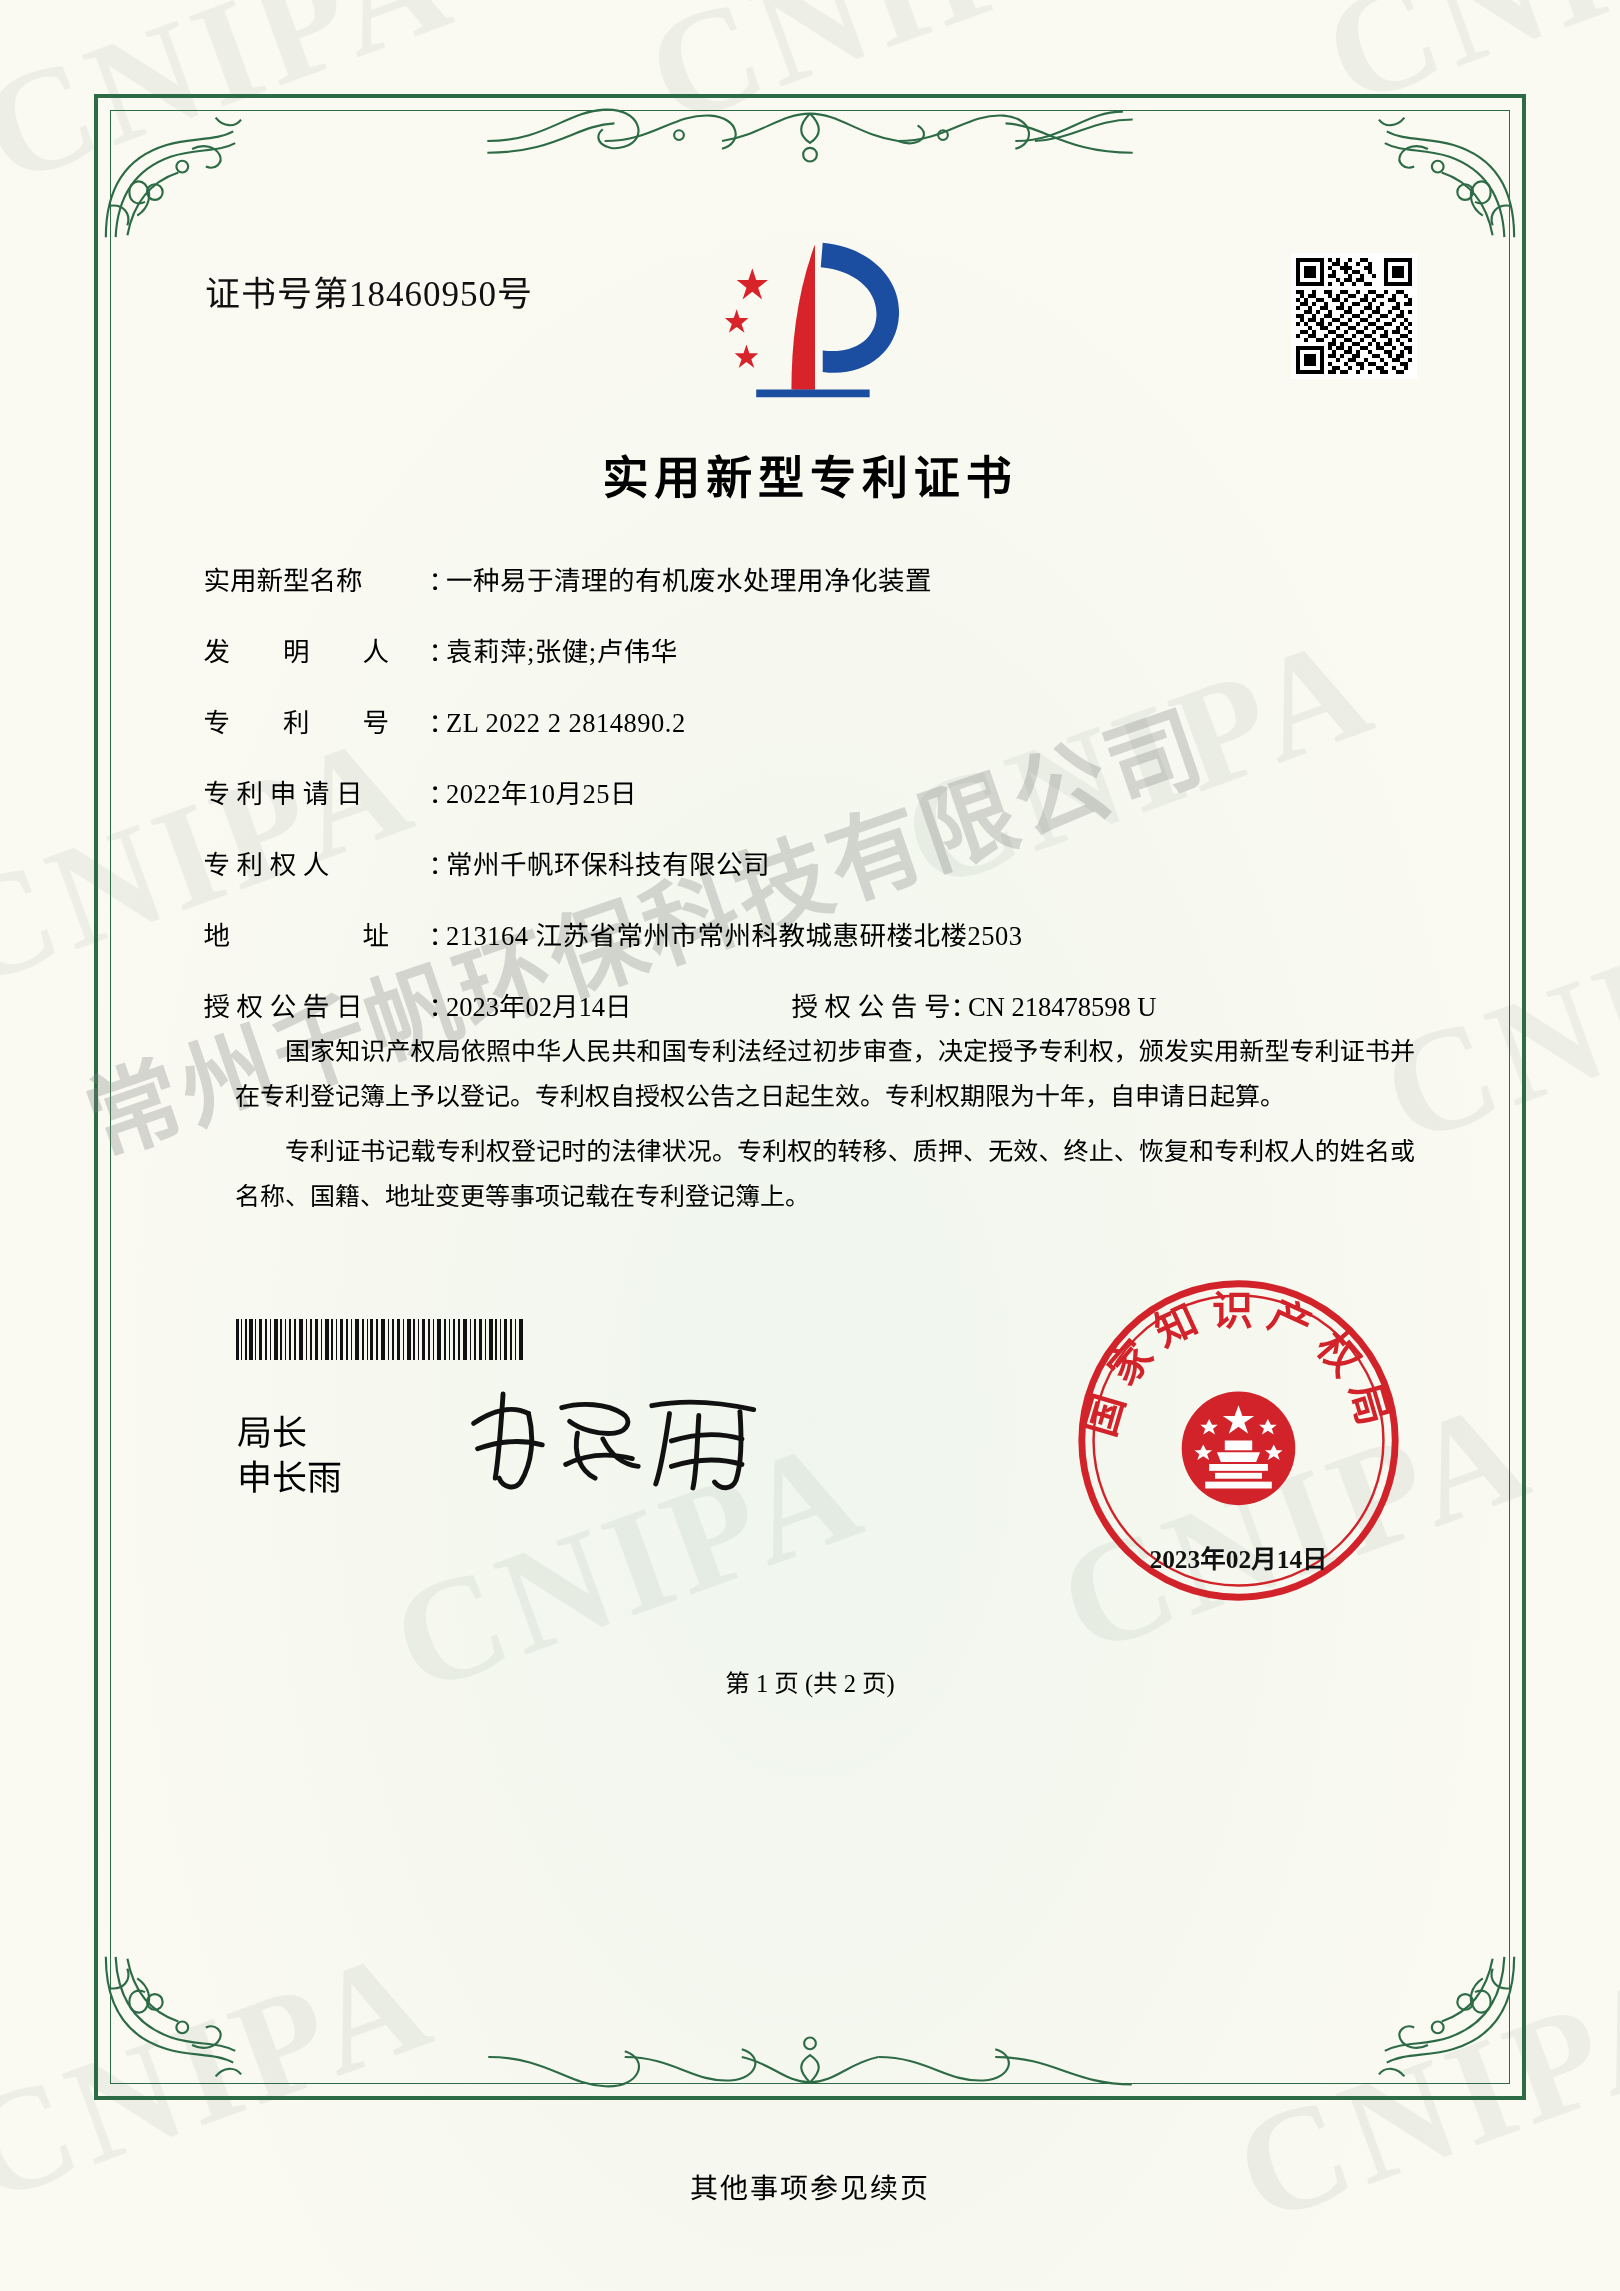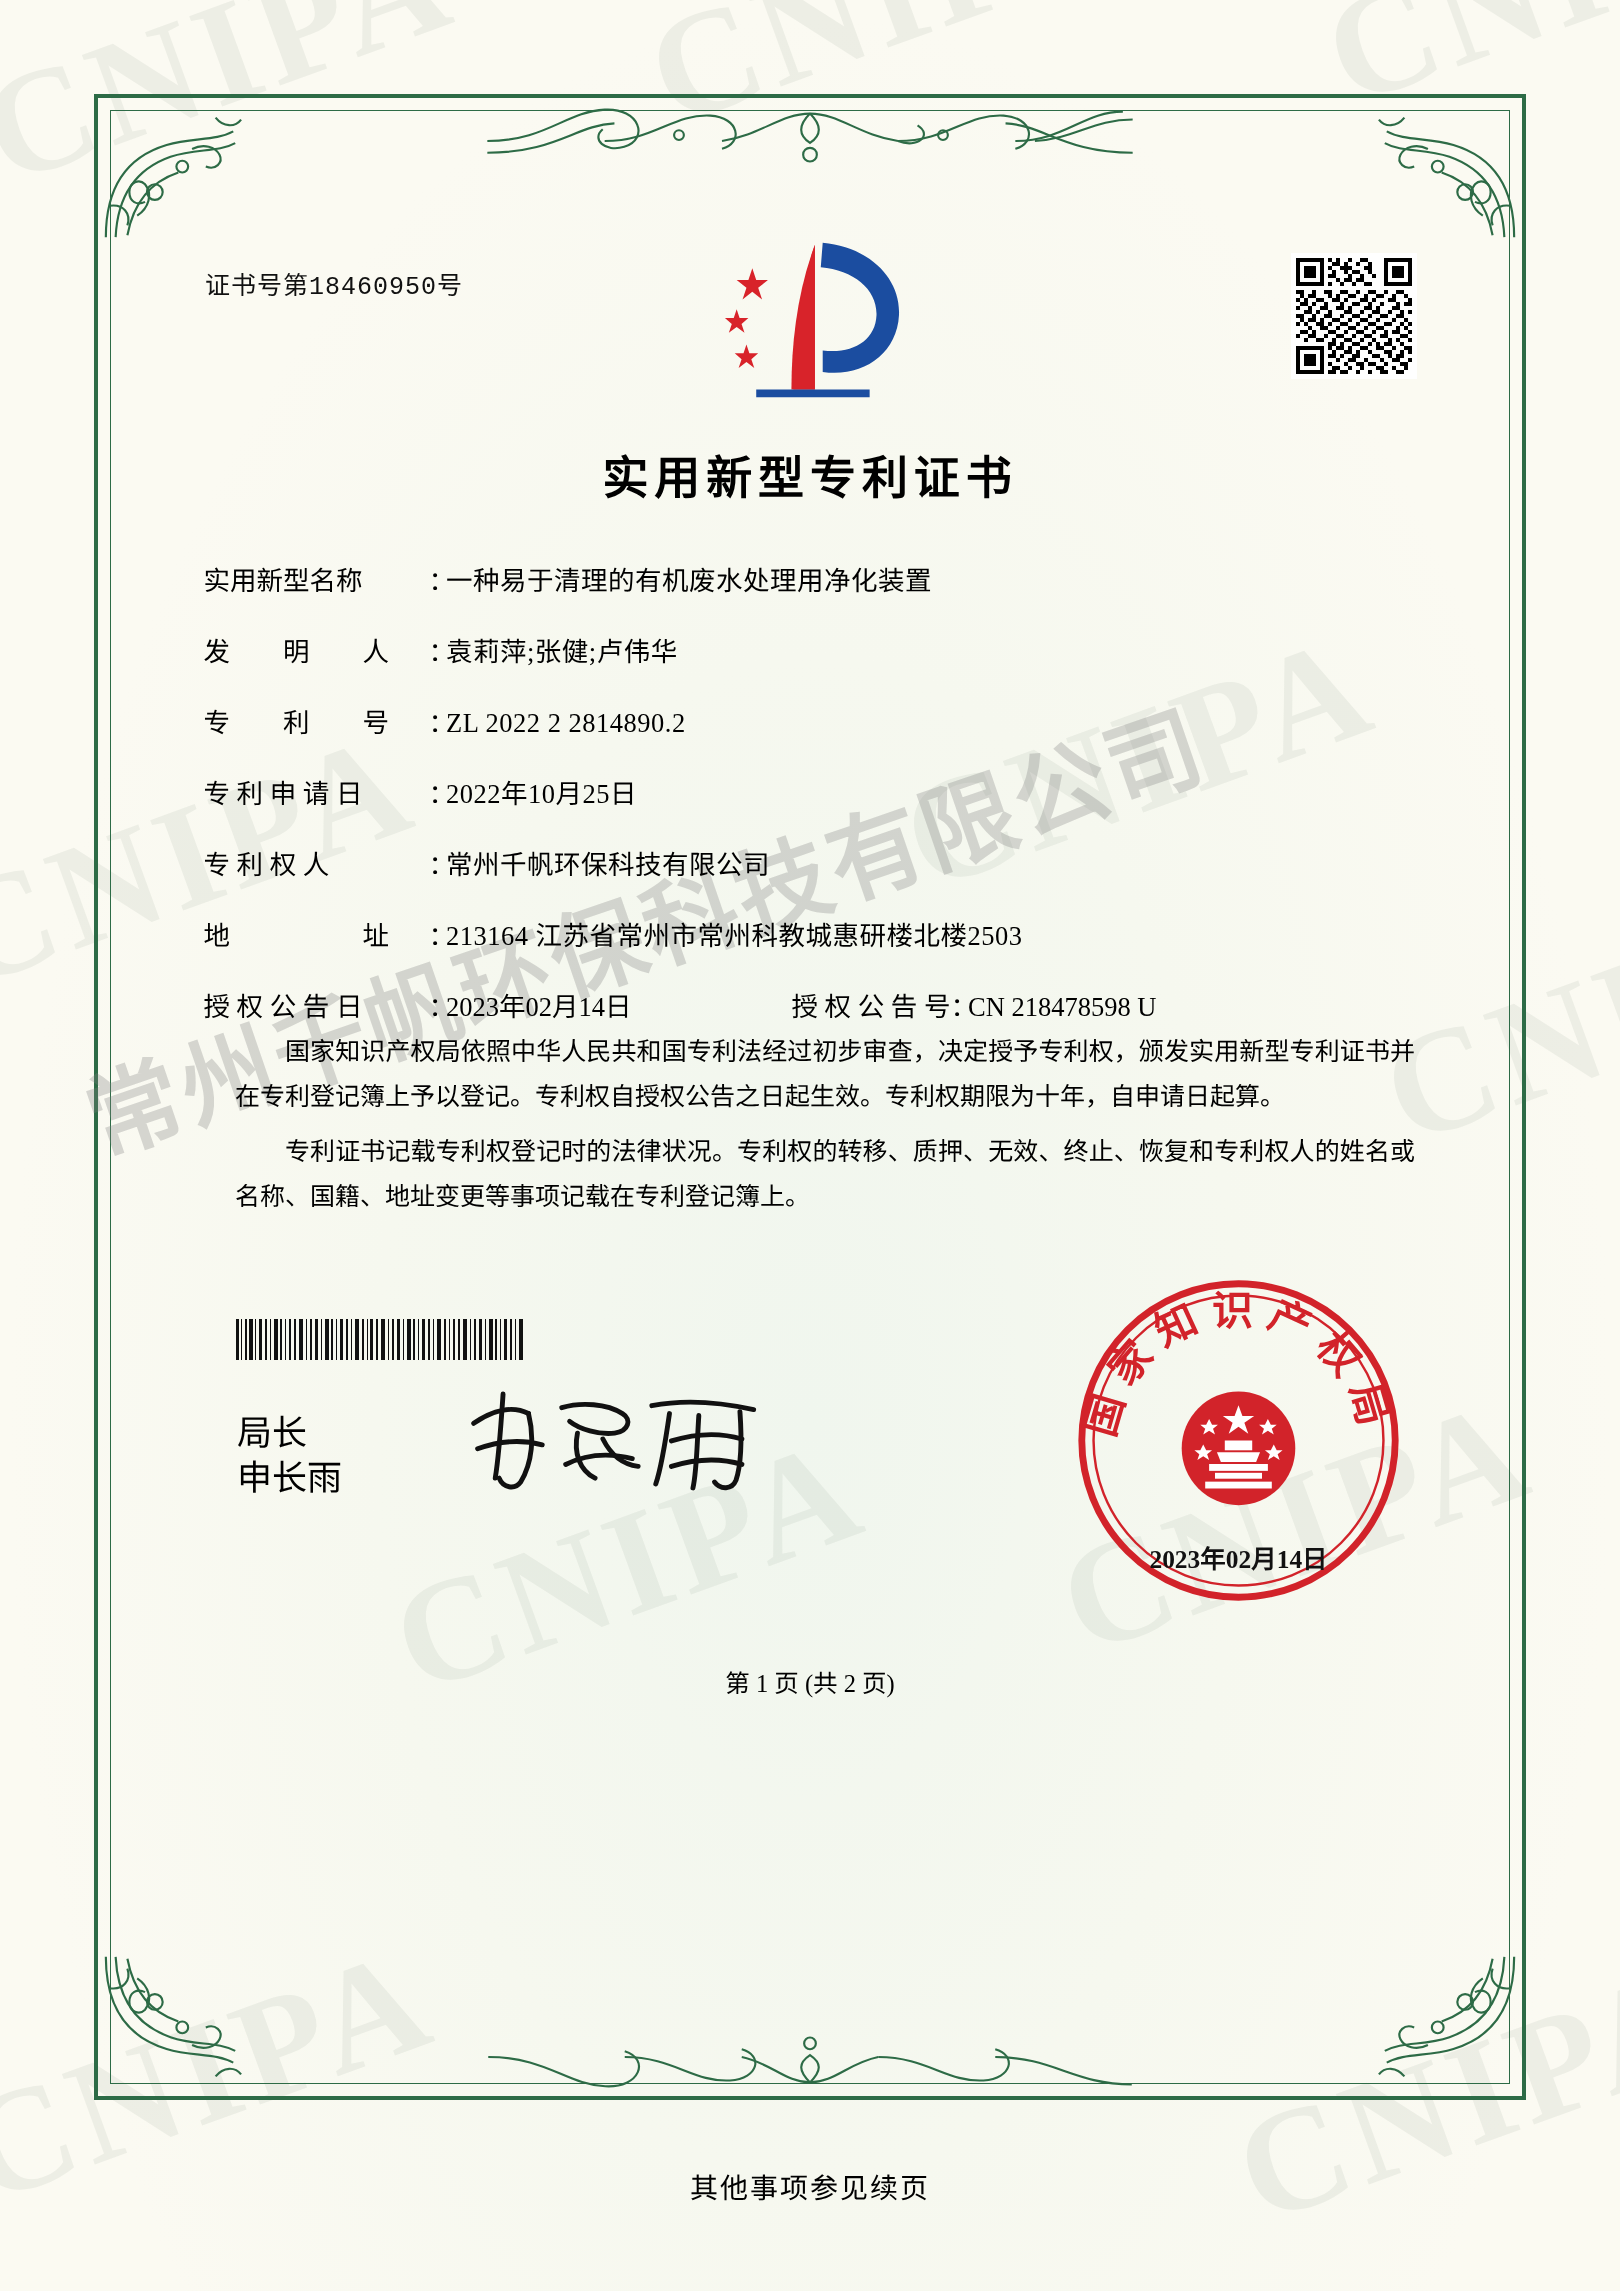--- a/index.html
+++ b/index.html
@@ -100,23 +100,23 @@
   .content {
     position: absolute;
     left: 176px;
     top: 147px;
     right: 176px;
   }
   .cert-no {
     position: absolute;
     left: 29px;
     top: 118px;
-    font-size: 25px;
+    font-size: 35px;
     color: #111;
-    font-family: Liberation Mono, monospace;
+    font-family: Liberation Serif, serif;
     letter-spacing: 1px;
   }
   
   .logo {
     position: absolute;
     left: 50%;
     top: 88px;
     transform: translateX(-50%);
     width: 225px;
     height: 176px;

